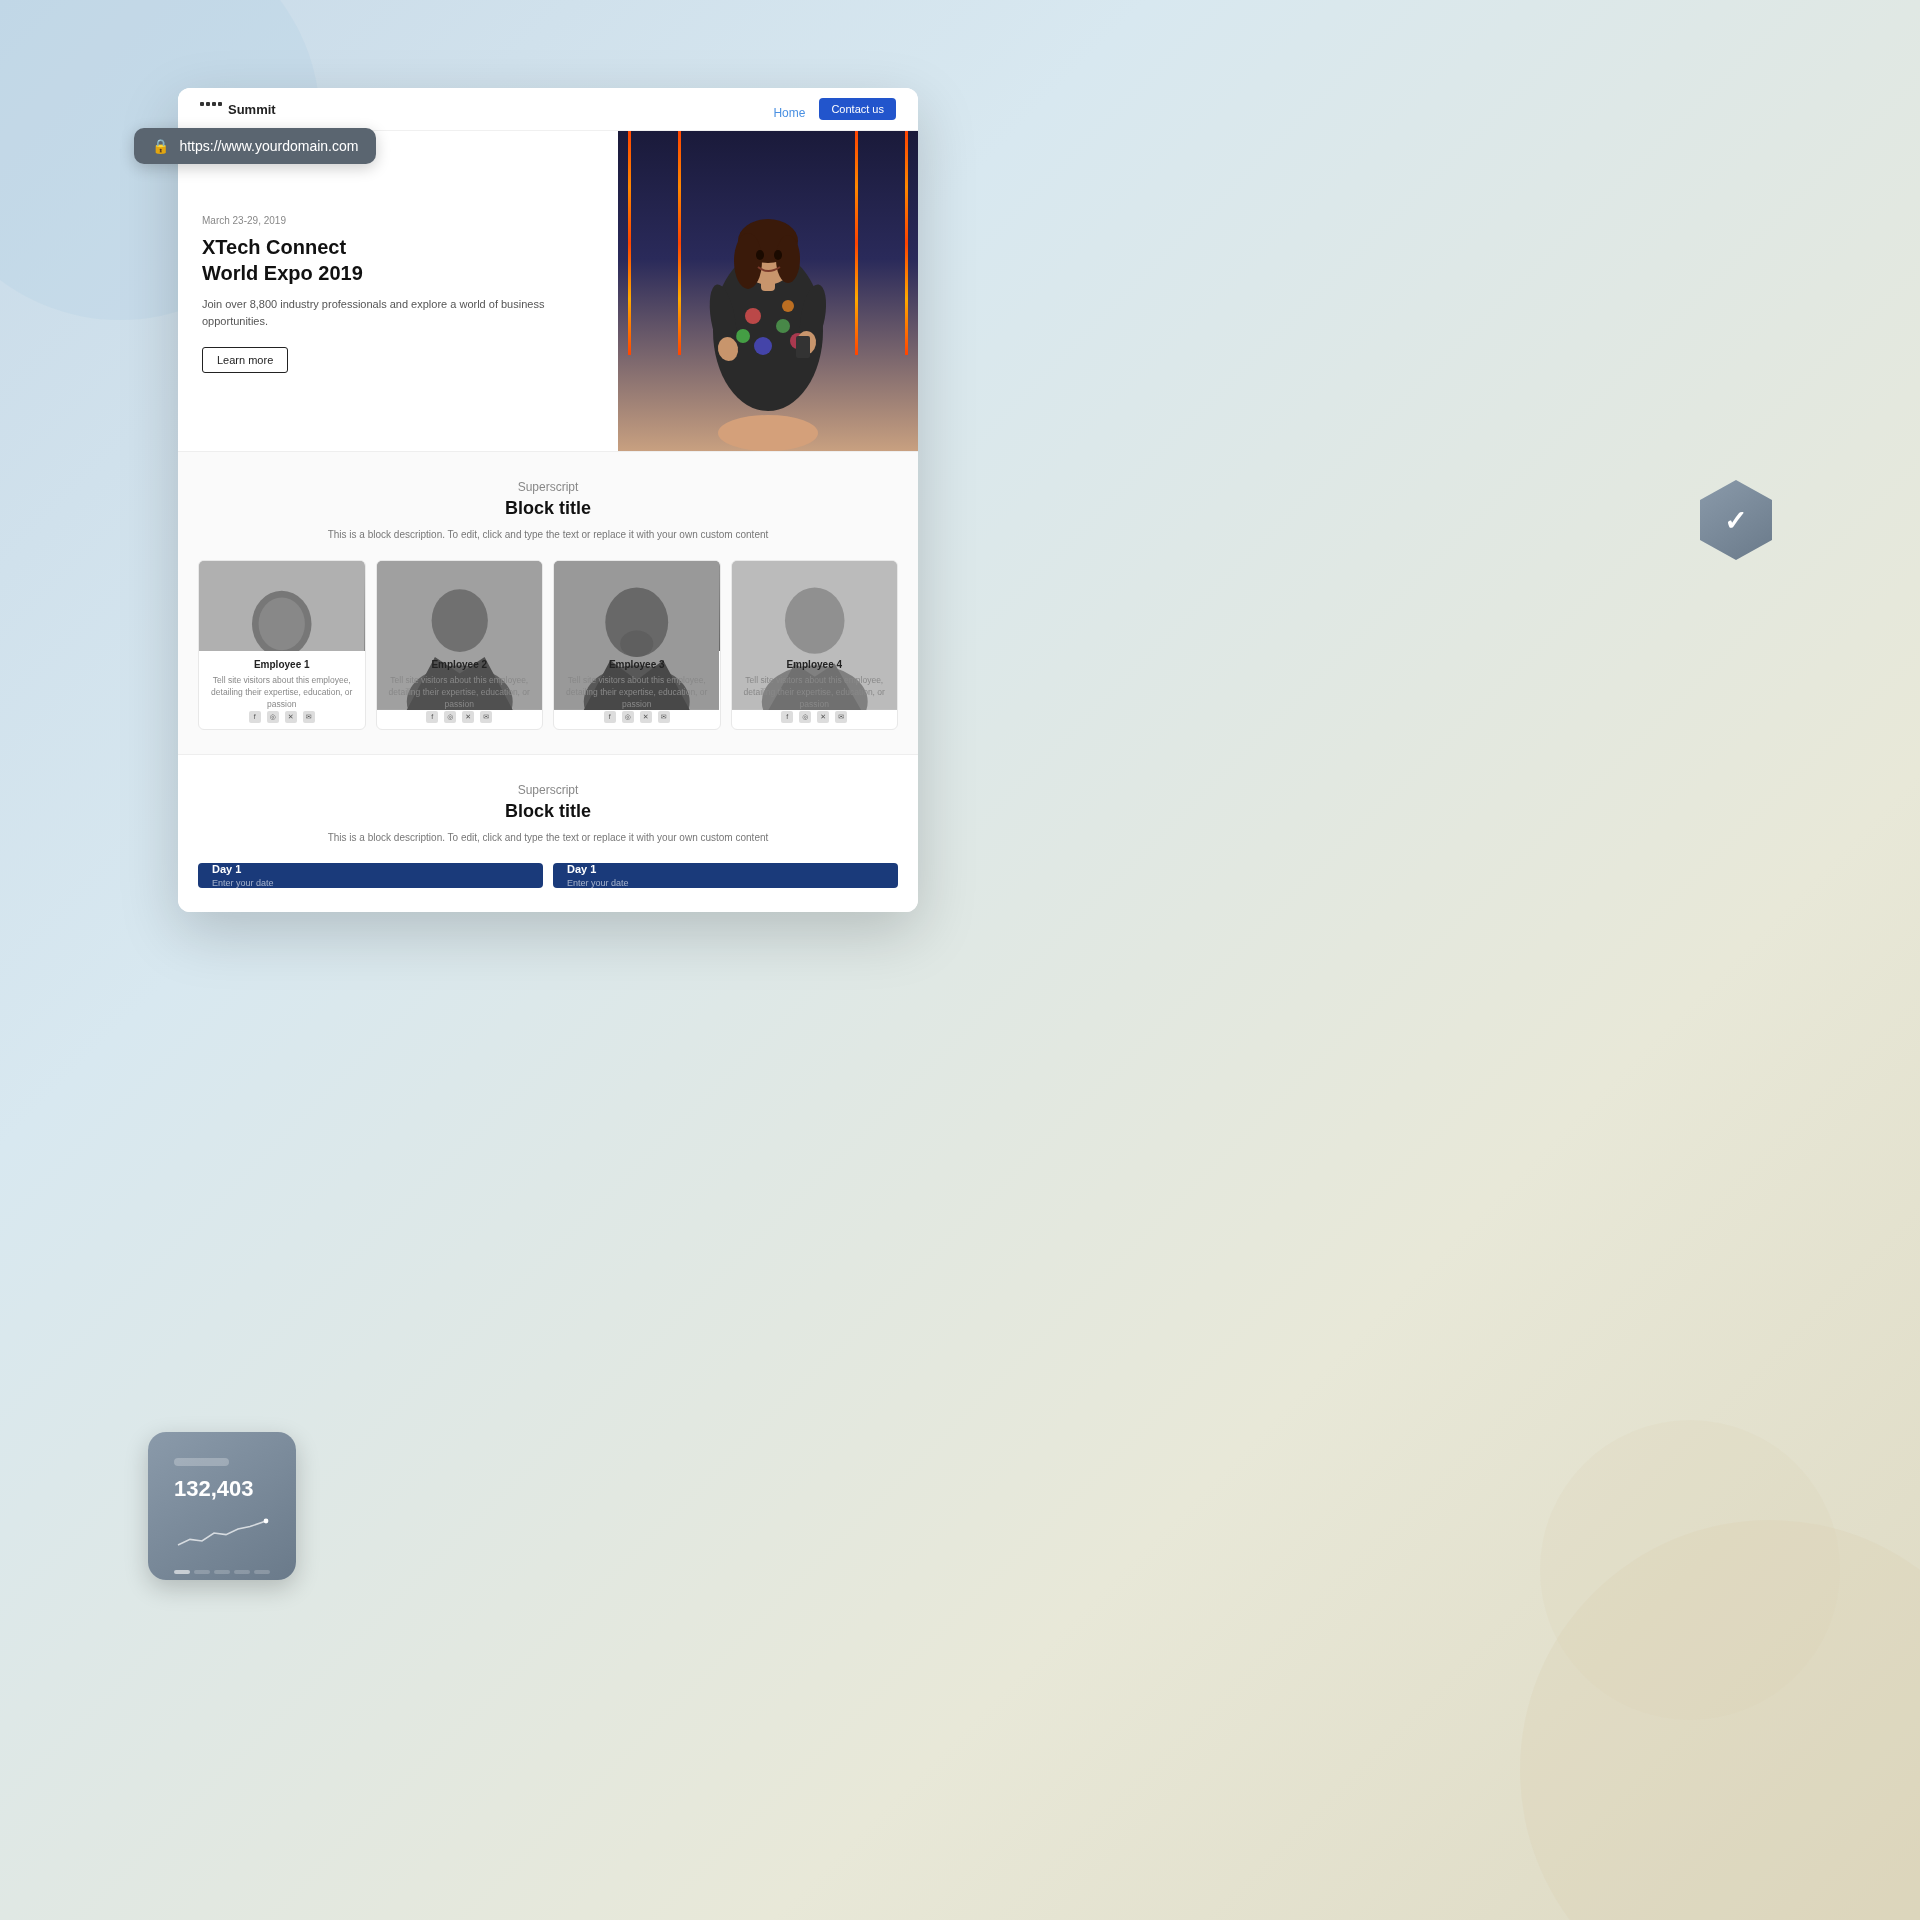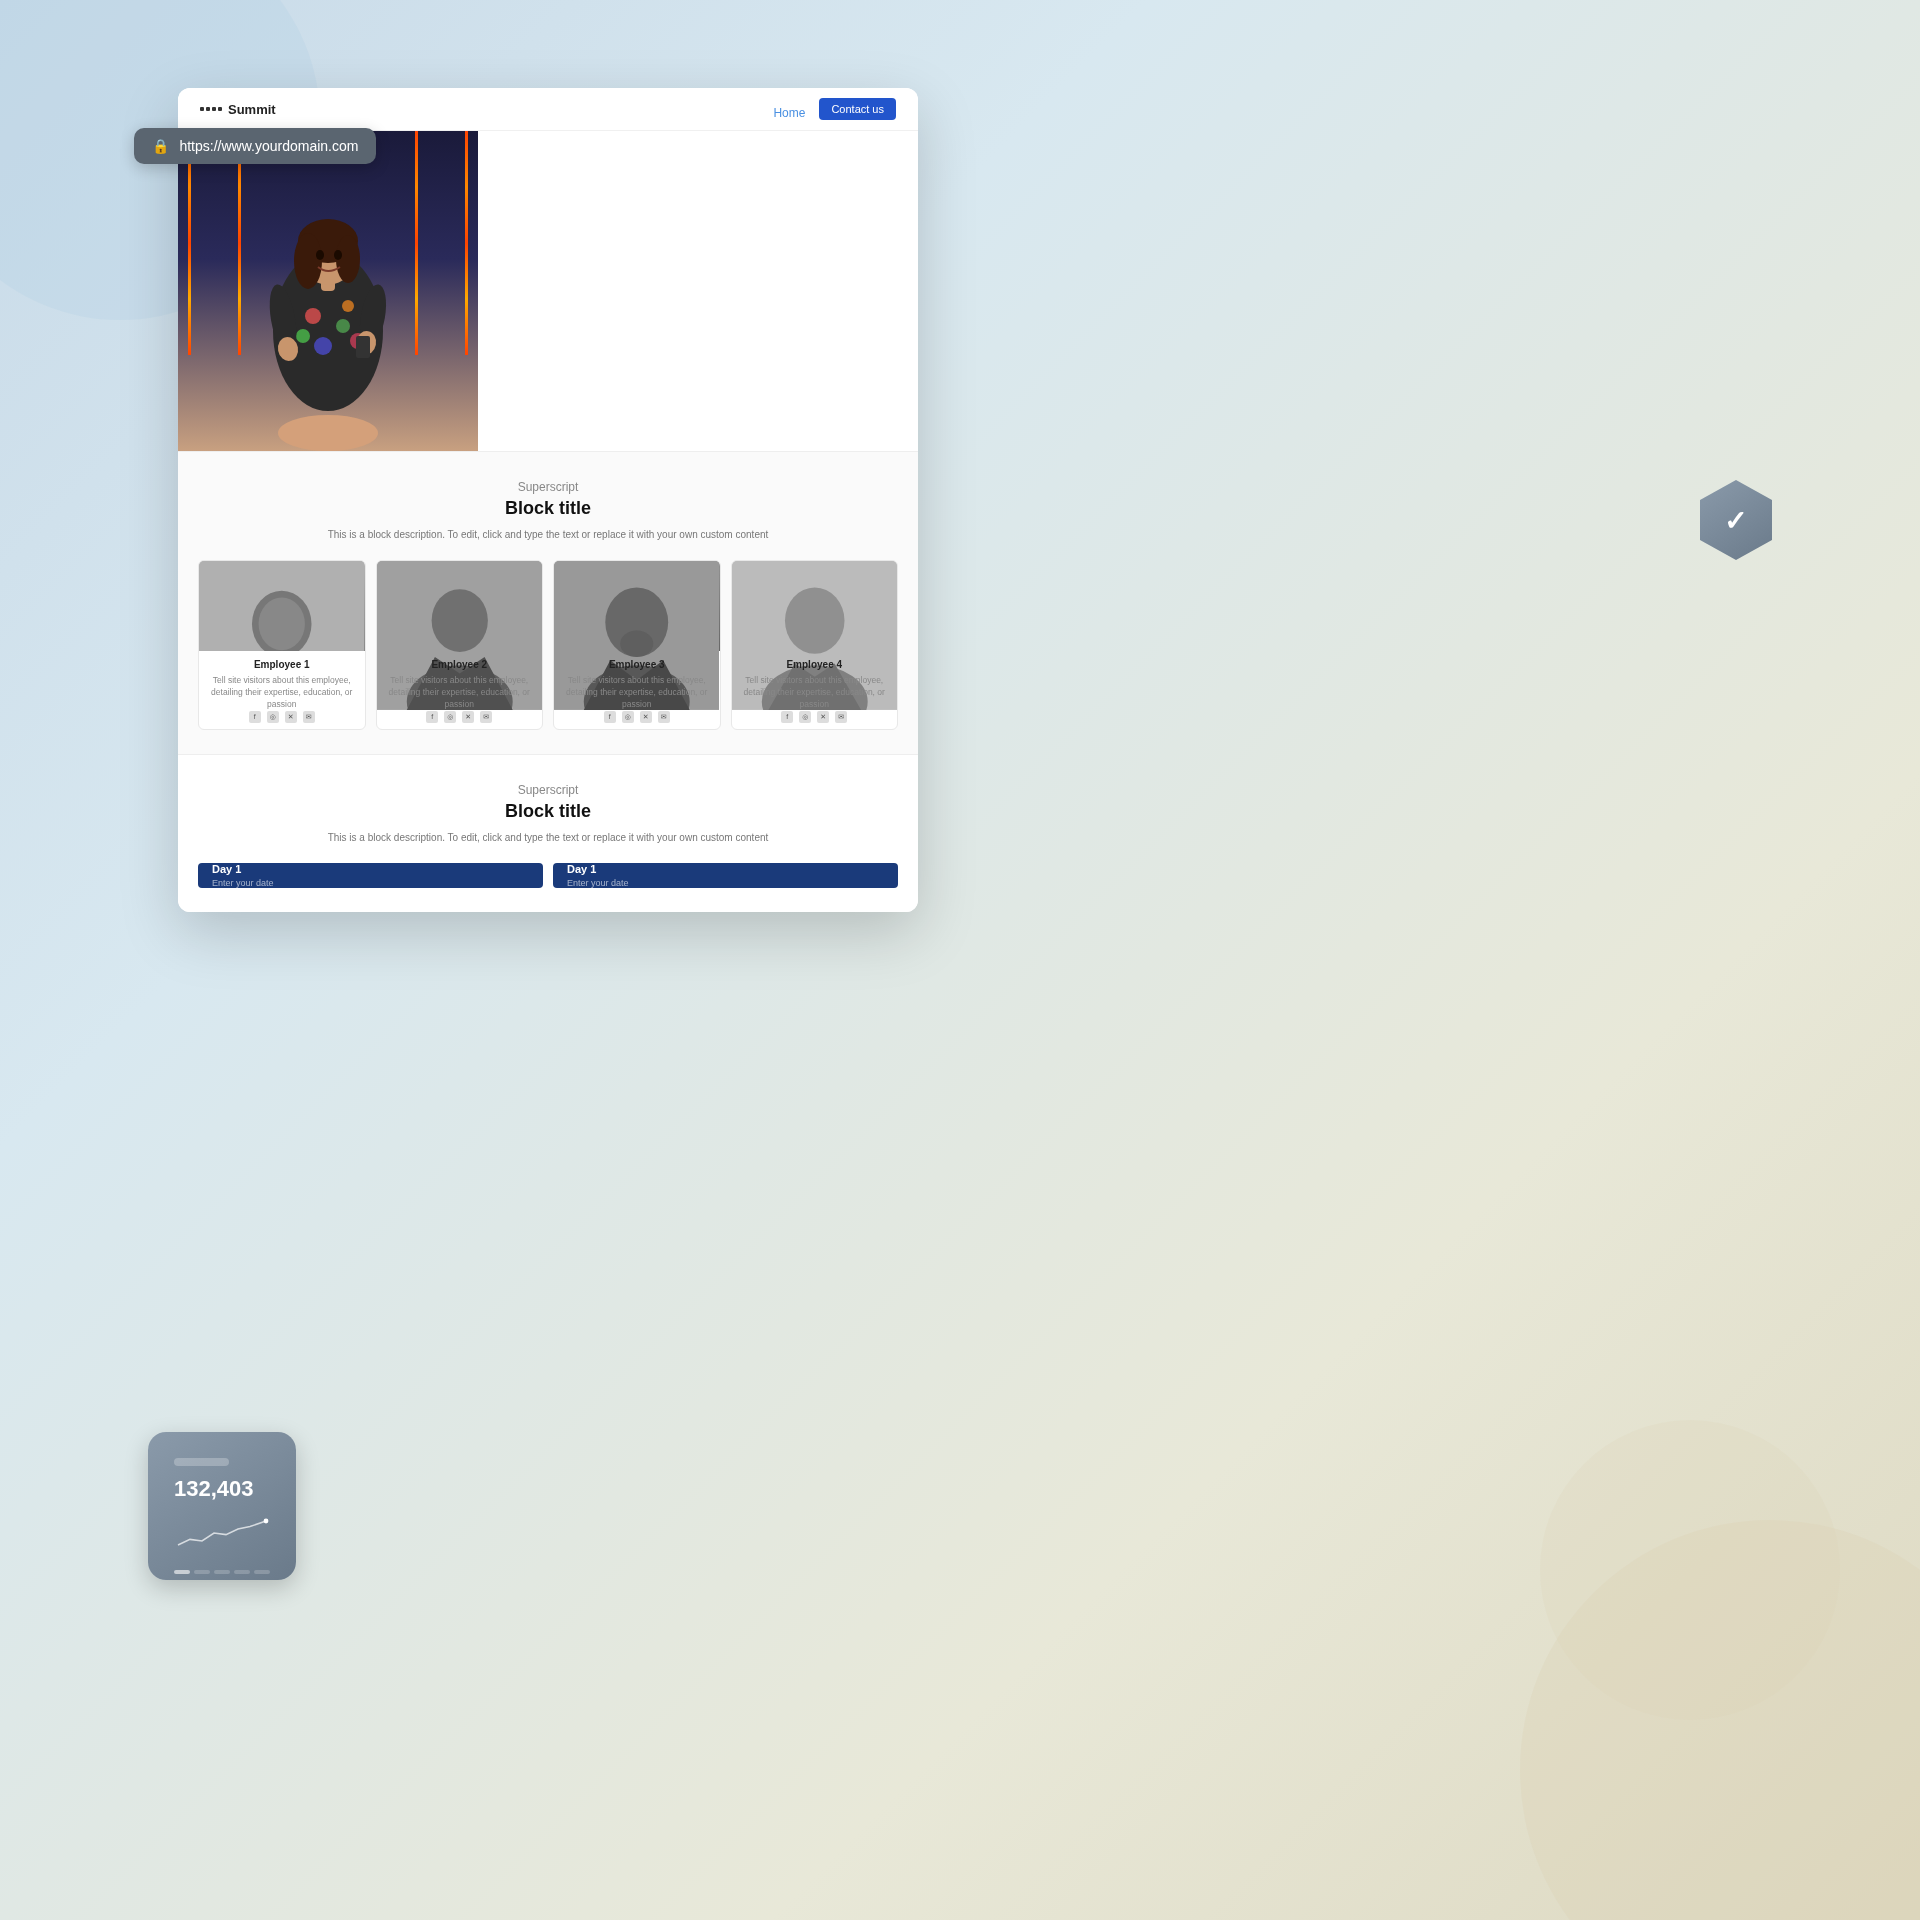--- a/index.html
+++ b/index.html
@@ -52,21 +52,21 @@
     .site-nav {
       background: #fff;
       padding: 10px 22px;
       display: flex;
       align-items: center;
       justify-content: space-between;
       border-bottom: 1px solid #f0f0f0;
     }
     .site-logo {
       display: flex;
-      align-items: center;
+      align-items: flex-start;
       gap: 6px;
       font-weight: 700;
       font-size: 13px;
       color: #222;
     }
     .logo-icon {
       display: flex; gap: 2px; align-items: center;
     }
     .logo-dot { width: 4px; height: 4px; background: #333; border-radius: 1px; }
 
@@ -408,20 +408,29 @@
       </div>
       <span>Summit</span>
     </div>
     <div class="nav-links">
       <a class="nav-link">Home</a>
       <button class="nav-btn">Contact us</button>
     </div>
   </div>
 
   <div class="hero-section">
+    <div class="hero-left">
+      <div class="hero-date">March 23-29, 2019</div>
+      <div class="hero-title">
+        <span>XTech Connect</span><br>
+        <span>World Expo 2019</span>
+      </div>
+      <div class="hero-desc">Join over 8,800 industry professionals and explore a world of business opportunities.</div>
+      <button class="hero-btn">Learn more</button>
+    </div>
     <div class="hero-right">
       <div class="hero-image">
         <div class="light-strip light-strip-left"></div>
         <div class="light-strip light-strip-mid-left"></div>
         <div class="light-strip light-strip-mid-right"></div>
         <div class="light-strip light-strip-right"></div>
 
         <svg viewBox="0 0 160 280" width="160" height="280" style="position:absolute;bottom:0;">
 
           <ellipse cx="80" cy="160" rx="55" ry="80" fill="#2a2a2a"></ellipse>

